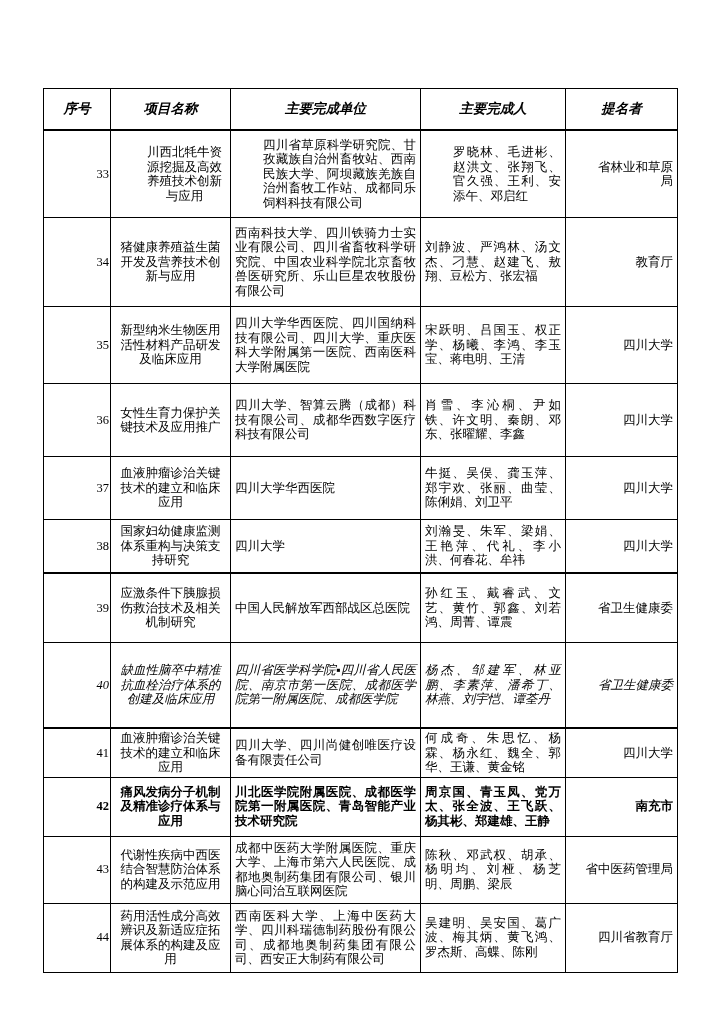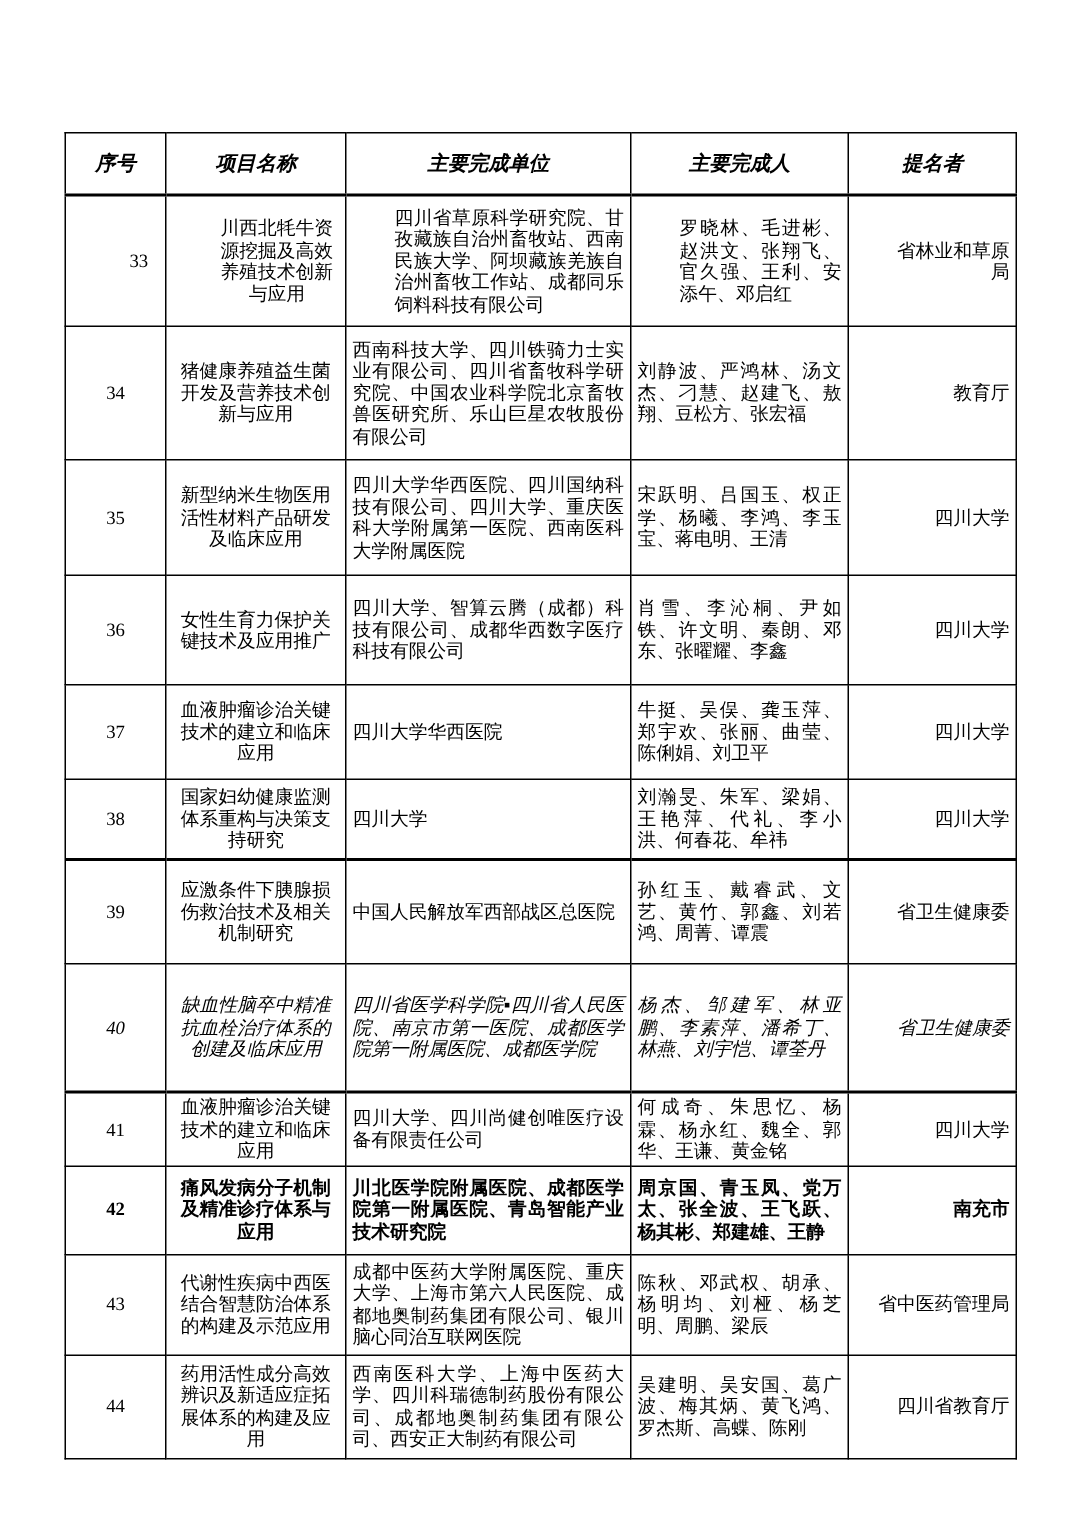--- a/index.html
+++ b/index.html
@@ -31,21 +31,21 @@
     word-break: break-all;
   }
   thead th {
     font-weight: bold;
     text-align: center;
     font-size: 13.5px;
     height: 36px;
     padding: 2px 2px;
     font-style: italic;
   }
-  td.no   { text-align: center; padding: 0 1px; margin-top: 40px; }
+  td.no   { text-align: right; padding: 0 1px; margin-top: 40px; }
   td.proj { text-align: center; }
   td.units, td.people { text-align: justify; }
   td.nom  { text-align: right; }
 
   
   tbody tr:nth-child(1)  td { height: 82px; padding-left: 32px; }
   tbody tr:nth-child(2)  td { height: 84px; }
   tbody tr:nth-child(3)  td { height: 72px; }
   tbody tr:nth-child(4)  td { height: 68px; }
   tbody tr:nth-child(5)  td { height: 58px; }

